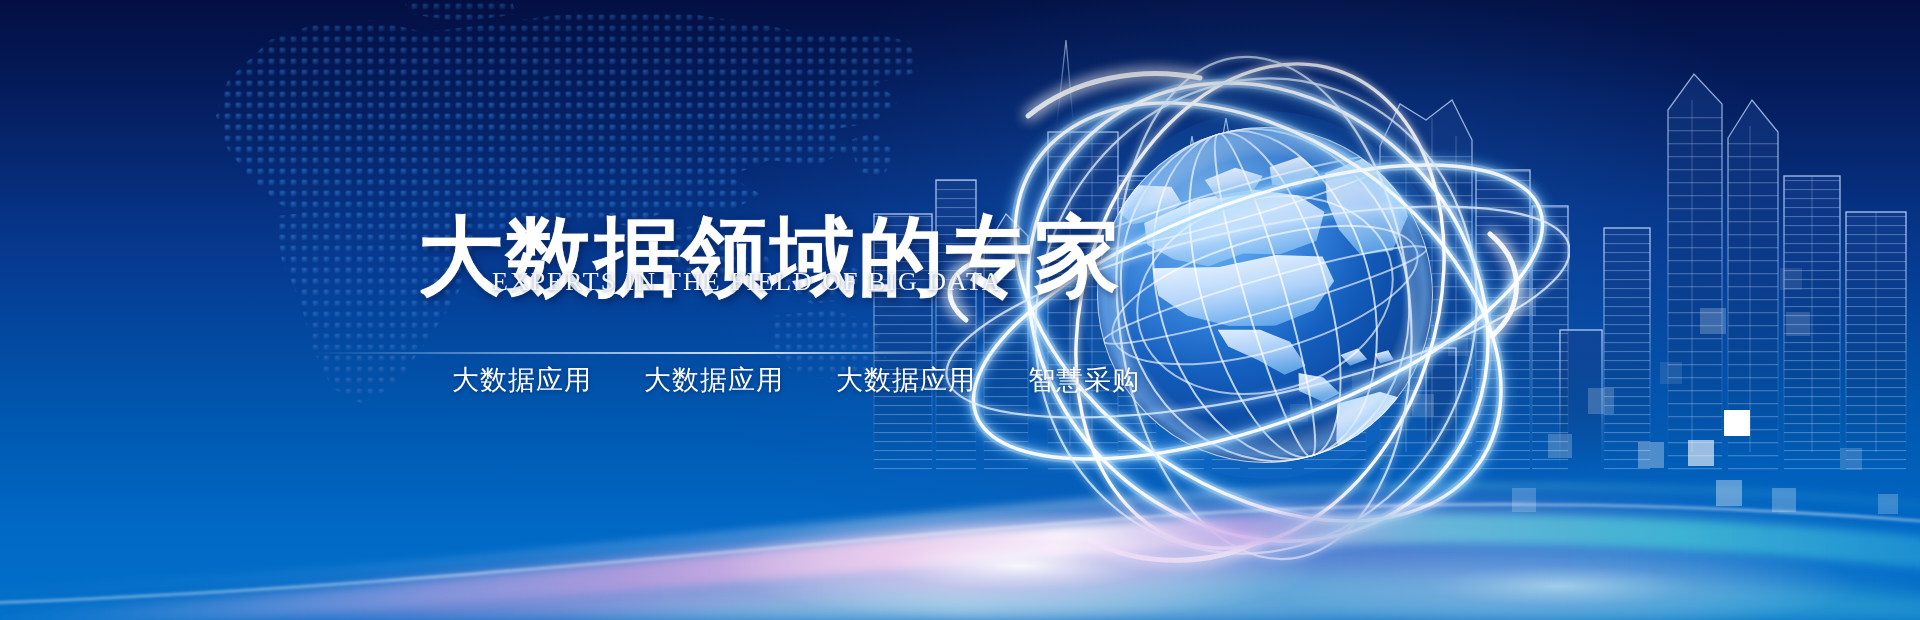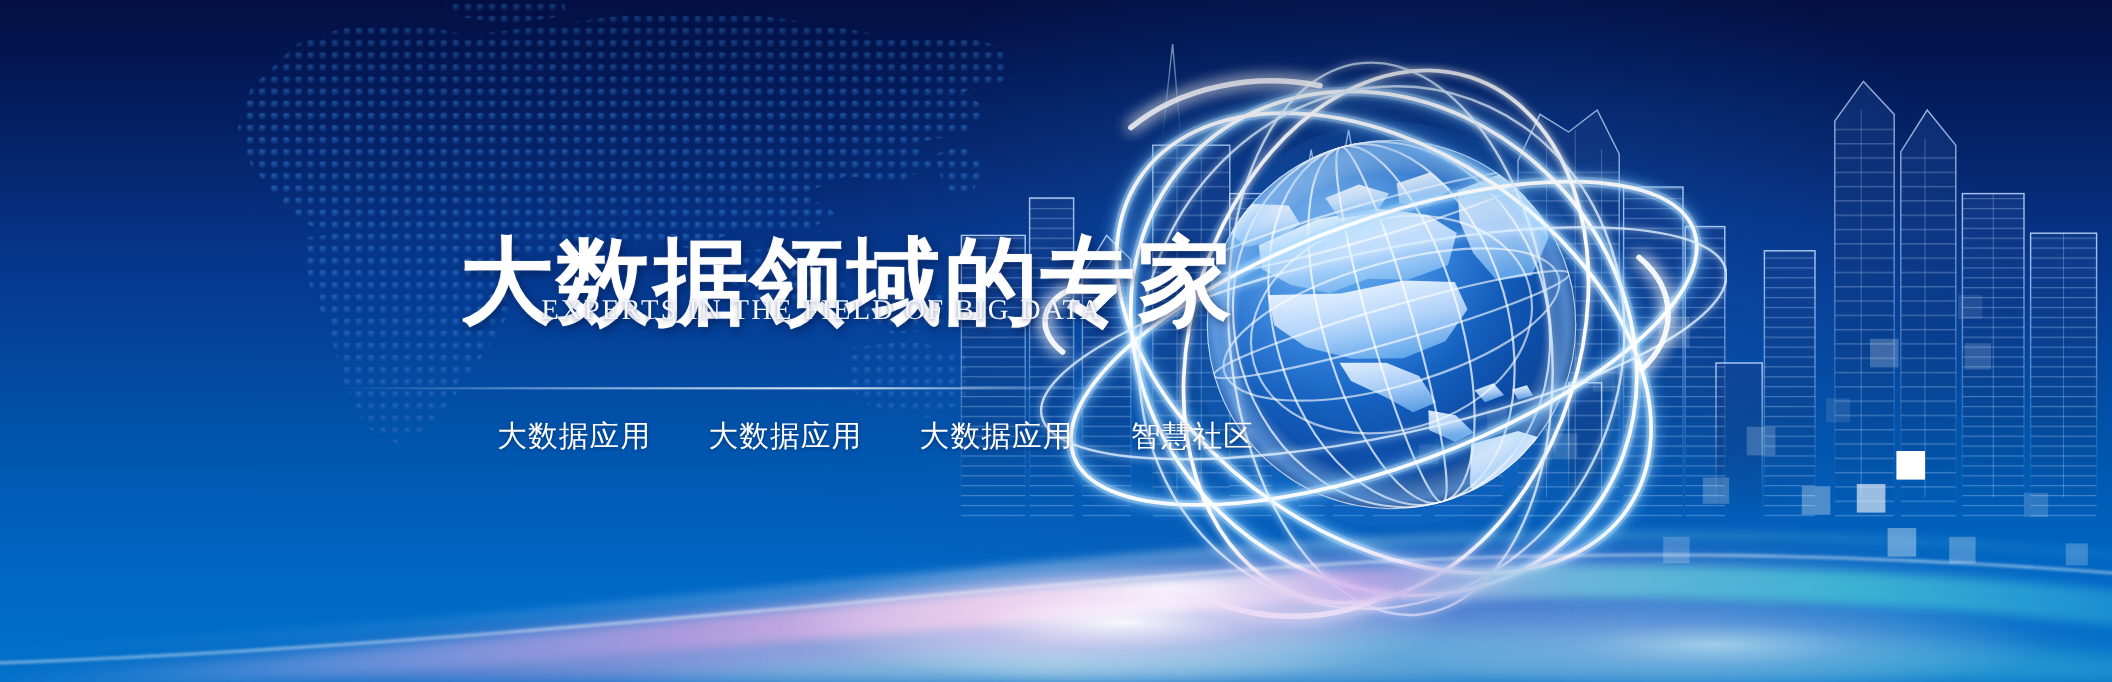--- a/index.html
+++ b/index.html
@@ -151,21 +151,21 @@
       rgba(200,226,255,0.55) 28%,
       rgba(255,255,255,0.85) 58%,
       rgba(160,205,255,0.35) 84%,
       rgba(255,255,255,0) 100%);
     filter: blur(0.6px);
   }
 
   .tags {
     position: absolute;
     left: 452px;
-    top: 378px;
+    top: 362px;
     display: flex;
     align-items: center;
     gap: 52px;
     white-space: nowrap;
   }
   .tag {
     font-family: "DejaVu Sans", "Liberation Sans", sans-serif;
     font-size: 27px;
     font-weight: normal;
     letter-spacing: 1px;
@@ -544,17 +544,17 @@
     <h1 class="headline">大数据领域的专家</h1>
 
     <div class="subline">EXPERTS IN THE FIELD OF BIG DATA</div>
 
     <div class="divider"></div>
 
     <div class="tags">
       <span class="tag">大数据应用</span>
       <span class="tag">大数据应用</span>
       <span class="tag">大数据应用</span>
-      <span class="tag">智慧社区</span>
+      <span class="tag">智慧采购</span>
     </div>
 
   </div>
 </div>
 
 </body></html>

